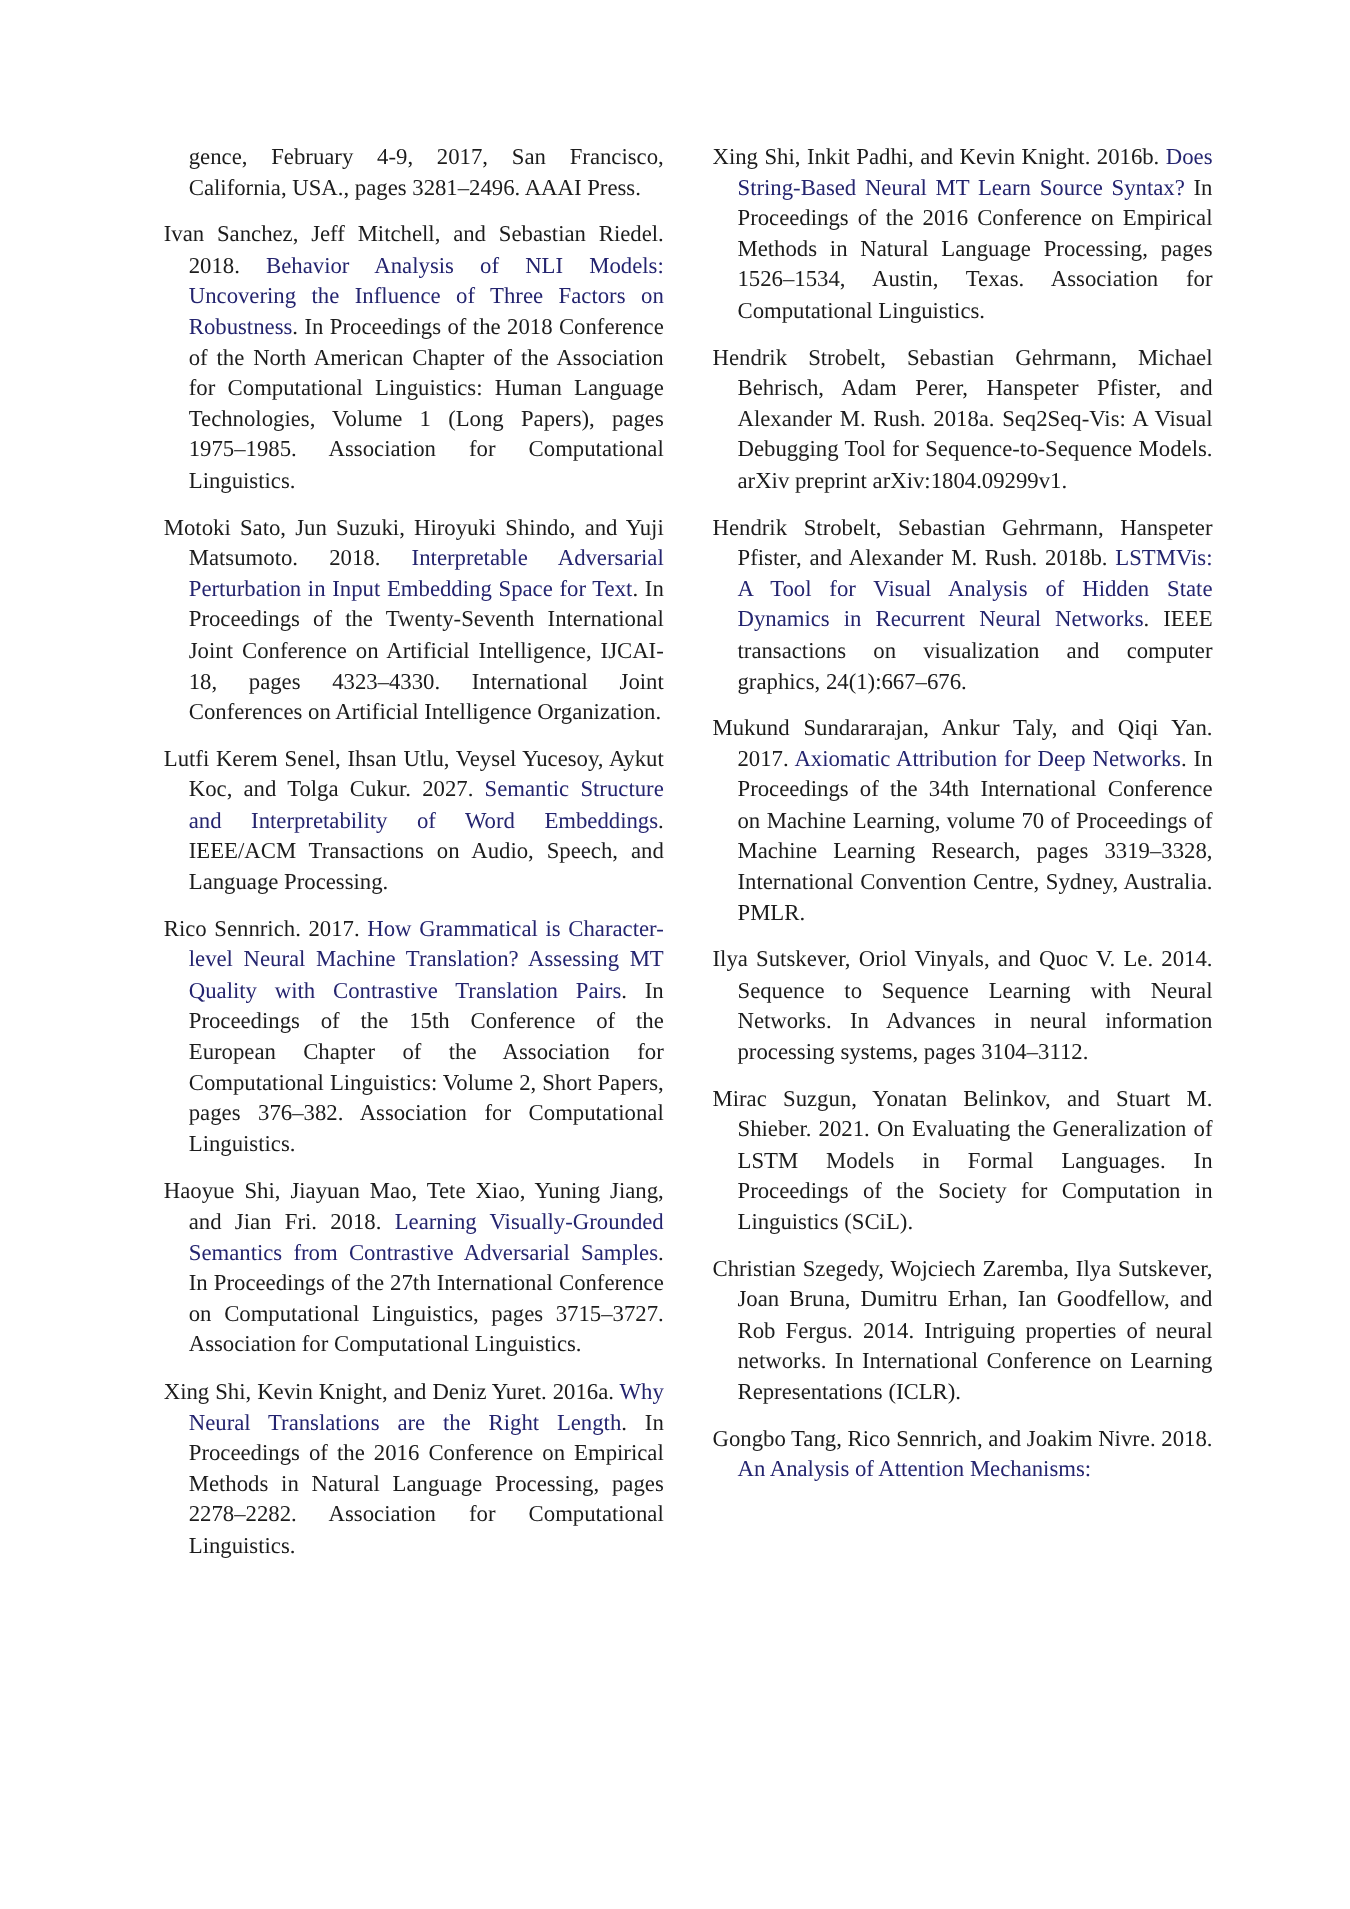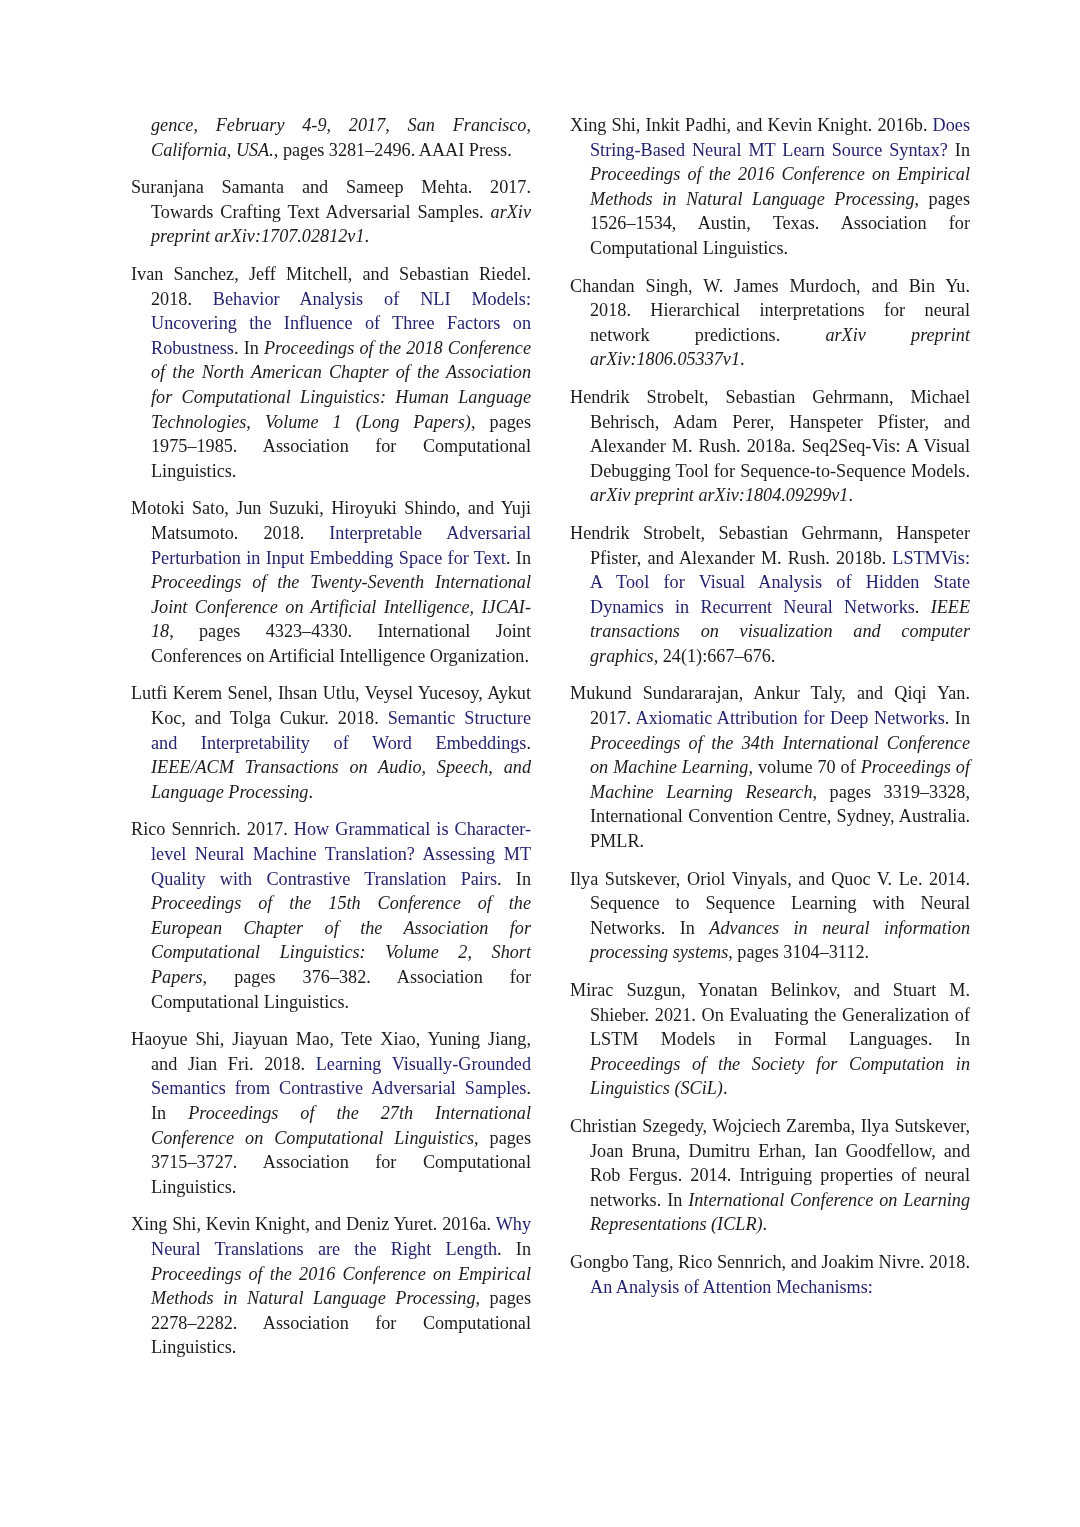--- a/index.html
+++ b/index.html
@@ -29,38 +29,36 @@
       padding-left: 20px;
       text-indent: -20px;
       margin: 0 0 13px 0;
       hyphens: manual;
     }
     .ref.cont {
       text-indent: 0;
     }
     .ref span { text-indent: 0; }
     .link { color: #24246f; }
-    .ital { font-style: italic; }
+    .ital { }
   </style>
 </head>
 <body>
 
 <div id="col-left" class="column">
     <p class="ref cont"><span class="ital">gence, February 4-9, 2017, San Francisco, California, USA.</span><span>, pages 3281–2496. AAAI Press.</span></p>
-    <p class="ref"><span>Suranjana Samanta and Sameep Mehta. 2017. Towards Crafting Text Adversarial Samples. </span><span class="ital">arXiv preprint arXiv:1707.02812v1</span><span>.</span></p>
     <p class="ref"><span>Ivan Sanchez, Jeff Mitchell, and Sebastian Riedel. 2018. </span><span class="link">Behavior Analysis of NLI Models: Uncovering the Influence of Three Factors on Robustness</span><span>. In </span><span class="ital">Proceedings of the 2018 Conference of the North American Chapter of the Association for Computational Linguistics: Human Language Technologies, Volume 1 (Long Papers)</span><span>, pages 1975–1985. Association for Computational Linguistics.</span></p>
     <p class="ref"><span>Motoki Sato, Jun Suzuki, Hiroyuki Shindo, and Yuji Matsumoto. 2018. </span><span class="link">Interpretable Adversarial Perturbation in Input Embedding Space for Text</span><span>. In </span><span class="ital">Proceedings of the Twenty-Seventh International Joint Conference on Artificial Intelligence, IJCAI-18</span><span>, pages 4323–4330. International Joint Conferences on Artificial Intelligence Organization.</span></p>
-    <p class="ref"><span>Lutfi Kerem Senel, Ihsan Utlu, Veysel Yucesoy, Aykut Koc, and Tolga Cukur. 2018. </span><span class="link">Semantic Structure and Interpretability of Word Embeddings</span><span>. </span><span class="ital">IEEE/ACM Transactions on Audio, Speech, and Language Processing</span><span>.</span></p>
+    <p class="ref"><span>Lutfi Kerem Senel, Ihsan Utlu, Veysel Yucesoy, Aykut Koc, and Tolga Cukur. 2027. </span><span class="link">Semantic Structure and Interpretability of Word Embeddings</span><span>. </span><span class="ital">IEEE/ACM Transactions on Audio, Speech, and Language Processing</span><span>.</span></p>
     <p class="ref"><span>Rico Sennrich. 2017. </span><span class="link">How Grammatical is Character-level Neural Machine Translation? Assessing MT Quality with Contrastive Translation Pairs</span><span>. In </span><span class="ital">Proceedings of the 15th Conference of the European Chapter of the Association for Computational Linguistics: Volume 2, Short Papers</span><span>, pages 376–382. Association for Computational Linguistics.</span></p>
     <p class="ref"><span>Haoyue Shi, Jiayuan Mao, Tete Xiao, Yuning Jiang, and Jian Fri. 2018. </span><span class="link">Learning Visually-Grounded Semantics from Contrastive Adversarial Samples</span><span>. In </span><span class="ital">Proceedings of the 27th International Conference on Computational Linguistics</span><span>, pages 3715–3727. Association for Computational Linguistics.</span></p>
     <p class="ref"><span>Xing Shi, Kevin Knight, and Deniz Yuret. 2016a. </span><span class="link">Why Neural Translations are the Right Length</span><span>. In </span><span class="ital">Proceedings of the 2016 Conference on Empirical Methods in Natural Language Processing</span><span>, pages 2278–2282. Association for Computational Linguistics.</span></p>
   </div>
 <div id="col-right" class="column">
     <p class="ref"><span>Xing Shi, Inkit Padhi, and Kevin Knight. 2016b. </span><span class="link">Does String-Based Neural MT Learn Source Syntax?</span><span> In </span><span class="ital">Proceedings of the 2016 Conference on Empirical Methods in Natural Language Processing</span><span>, pages 1526–1534, Austin, Texas. Association for Computational Linguistics.</span></p>
-    <p class="ref"><span>Chandan Singh, W. James Murdoch, and Bin Yu. 2018. Hierarchical interpretations for neural network predictions. </span><span class="ital">arXiv preprint arXiv:1806.05337v1</span><span>.</span></p>
     <p class="ref"><span>Hendrik Strobelt, Sebastian Gehrmann, Michael Behrisch, Adam Perer, Hanspeter Pfister, and Alexander M. Rush. 2018a. Seq2Seq-Vis: A Visual Debugging Tool for Sequence-to-Sequence Models. </span><span class="ital">arXiv preprint arXiv:1804.09299v1</span><span>.</span></p>
     <p class="ref"><span>Hendrik Strobelt, Sebastian Gehrmann, Hanspeter Pfister, and Alexander M. Rush. 2018b. </span><span class="link">LSTMVis: A Tool for Visual Analysis of Hidden State Dynamics in Recurrent Neural Networks</span><span>. </span><span class="ital">IEEE transactions on visualization and computer graphics</span><span>, 24(1):667–676.</span></p>
     <p class="ref"><span>Mukund Sundararajan, Ankur Taly, and Qiqi Yan. 2017. </span><span class="link">Axiomatic Attribution for Deep Networks</span><span>. In </span><span class="ital">Proceedings of the 34th International Conference on Machine Learning</span><span>, volume 70 of </span><span class="ital">Proceedings of Machine Learning Research</span><span>, pages 3319–3328, International Convention Centre, Sydney, Australia. PMLR.</span></p>
     <p class="ref"><span>Ilya Sutskever, Oriol Vinyals, and Quoc V. Le. 2014. Sequence to Sequence Learning with Neural Networks. In </span><span class="ital">Advances in neural information processing systems</span><span>, pages 3104–3112.</span></p>
     <p class="ref"><span>Mirac Suzgun, Yonatan Belinkov, and Stuart M. Shieber. 2021. On Evaluating the Generalization of LSTM Models in Formal Languages. In </span><span class="ital">Proceedings of the Society for Computation in Linguistics (SCiL)</span><span>.</span></p>
     <p class="ref"><span>Christian Szegedy, Wojciech Zaremba, Ilya Sutskever, Joan Bruna, Dumitru Erhan, Ian Goodfellow, and Rob Fergus. 2014. Intriguing properties of neural networks. In </span><span class="ital">International Conference on Learning Representations (ICLR)</span><span>.</span></p>
     <p class="ref"><span>Gongbo Tang, Rico Sennrich, and Joakim Nivre. 2018. </span><span class="link">An Analysis of Attention Mechanisms:</span></p>
   </div>
 
 </body></html>

